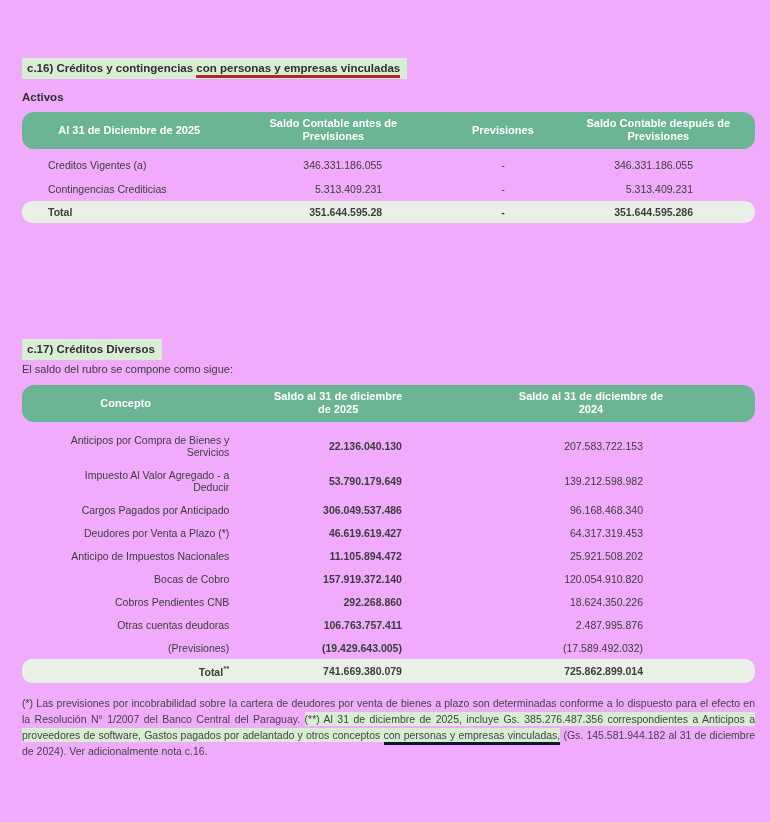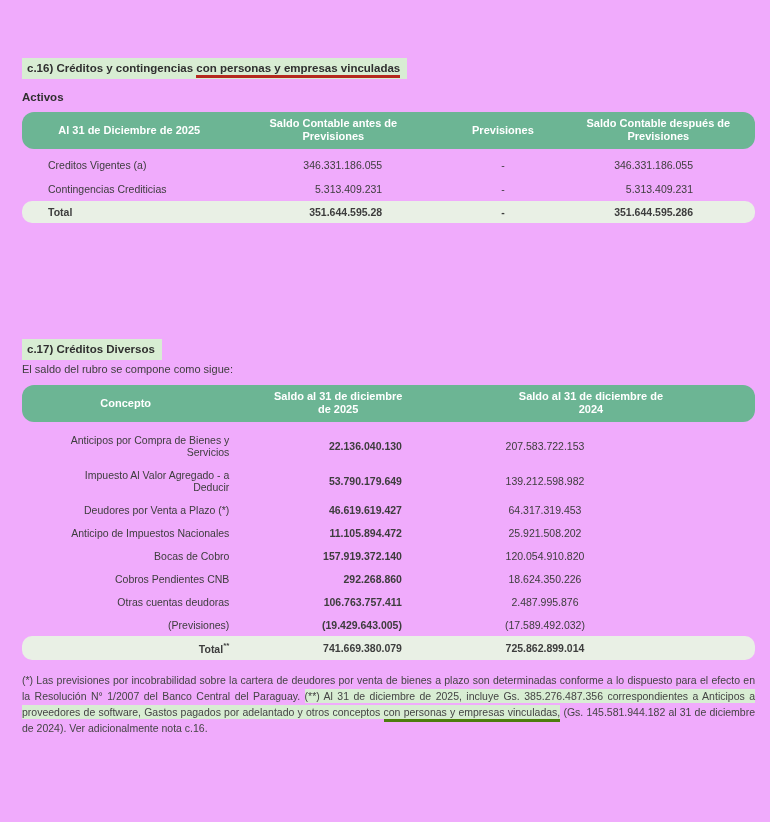--- a/index.html
+++ b/index.html
@@ -47,35 +47,35 @@
   
   .t2 { margin-top:10px; }
   .t2 .c0 { width:36%; }
   .t2 .c1 { width:28%; }
   .t2 .c2 { width:36%; }
   .t2 th.c0 { border-radius:12px 0 0 12px; }
   .t2 th.c1 { padding-left:40px; padding-right:40px; }
   .t2 th.c2 { border-radius:0 12px 12px 0; padding-left:60px; padding-right:80px; }
   .t2 td.c0 { padding-left:26px; text-align:right; }
   .t2 td.c1 { text-align:right; padding-right:45px;font-weight:bold; }
-  .t2 td.c2 { text-align:center; padding-right:112px; }
+  .t2 td.c2 { text-align:right; padding-right:112px; }
   .t2 tbody.rows tr:first-child td { padding-top:12px; }
   .t2 tr.total td.c0 { border-radius:10px 0 0 10px; }
   .t2 tr.total td.c2 { border-radius:0 10px 10px 0; }
   .t2 td { padding-top:5.5px; padding-bottom:5.5px; }
   sup { font-size:8px; }
 
   .gap-large { height:116px; }
   .footnote {
     margin-top:12px; font-size:10.5px; line-height:16px; color:#444444;
     text-align:justify;
   }
   .footnote .hl { padding:1px 0; }
   .footnote .hl-ul {
-    background:#d8edd3; border-bottom:3px solid #4d7c0f; padding:1px 0 1px 0;
+    background:#d8edd3; border-bottom:3px solid #0f172a; padding:1px 0 1px 0;
   }
 </style>
 </head>
 <body>
 
 <div class="page">
 
   <div>
     <span class="hl section-heading"><span>c.16) Créditos y contingencias </span><span class="red-ul">con personas y empresas vinculadas</span></span>
     <div class="subheading">Activos</div>
@@ -133,20 +133,25 @@
             <td class="c0">Anticipos por Compra de Bienes y Servicios</td>
             <td class="c1">22.136.040.130</td>
             <td class="c2">207.583.722.153</td>
           </tr>
           <tr>
             <td class="c0">Impuesto Al Valor Agregado - a Deducir</td>
             <td class="c1">53.790.179.649</td>
             <td class="c2">139.212.598.982</td>
           </tr>
           <tr>
+            <td class="c0">Cargos Pagados por Anticipado</td>
+            <td class="c1">306.049.537.486</td>
+            <td class="c2">96.168.468.340</td>
+          </tr>
+          <tr>
             <td class="c0">Deudores por Venta a Plazo (*)</td>
             <td class="c1">46.619.619.427</td>
             <td class="c2">64.317.319.453</td>
           </tr>
           <tr>
             <td class="c0">Anticipo de Impuestos Nacionales</td>
             <td class="c1">11.105.894.472</td>
             <td class="c2">25.921.508.202</td>
           </tr>
           <tr>

